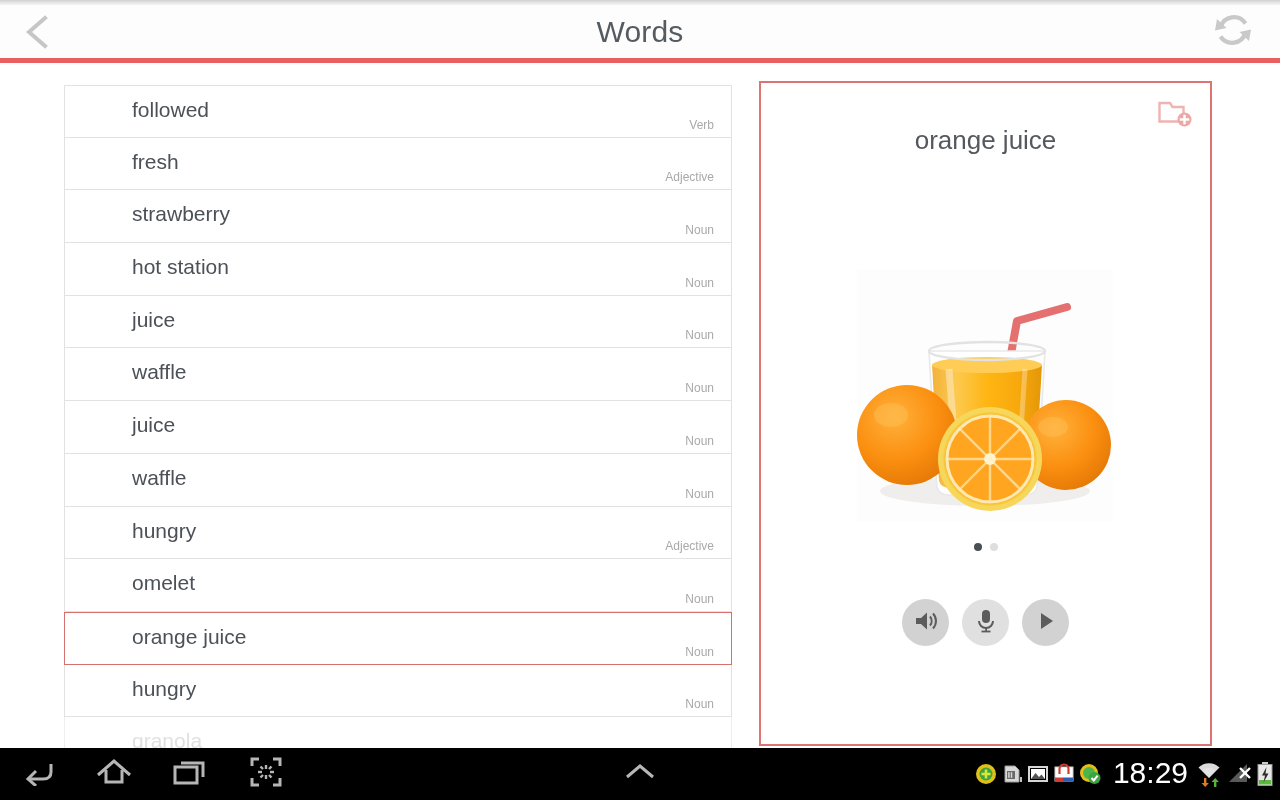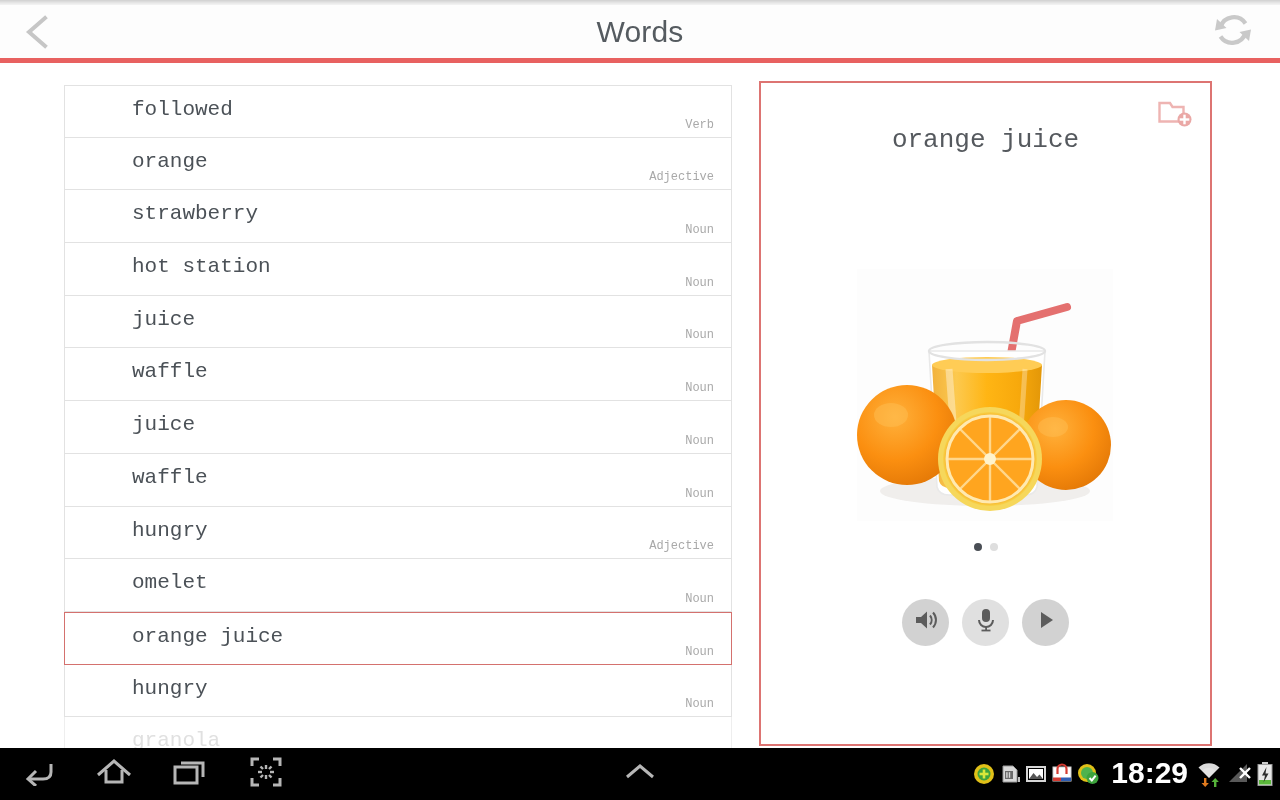--- a/index.html
+++ b/index.html
@@ -58,21 +58,20 @@
     position:absolute; top:58px; left:0;
     width:1280px; height:5px;
     background:#e86160;
   }
 
   
   .main {
     position:absolute; top:63px; left:0;
     width:1280px; height:685px;
     background:#ffffff;
-    font-family:Liberation Mono, monospace;
   }
 
   
   .word-list {
     position:absolute; left:64px; top:22px;
     width:668px; height:663px;
     overflow:hidden;
   }
   .word-row {
     position:relative;
@@ -188,21 +187,20 @@
     display:flex; align-items:center;
     gap:4px;
   }
   .sb-icon { width:22px; height:22px; position:relative; display:block; }
   .sb-clock {
     font-size:30px; color:#ffffff;
     font-family:"Liberation Sans", sans-serif;
     letter-spacing:0px;
     margin:0 4px 0 8px;
     padding-bottom:3px;
-    font-weight:bold;
   }
 </style>
 </head>
 <body>
 
 <div id="app">
 
   <div class="top-strip">
     <div class="top-strip-inner"></div>
   </div>
@@ -233,21 +231,21 @@
   <div class="accent-bar"></div>
 
   <div class="main">
 
     <div class="word-list">
         <div class="word-row">
           <span class="w-text">followed</span>
           <span class="w-pos">Verb</span>
         </div>
         <div class="word-row">
-          <span class="w-text">orange</span>
+          <span class="w-text">fresh</span>
           <span class="w-pos">Adjective</span>
         </div>
         <div class="word-row">
           <span class="w-text">strawberry</span>
           <span class="w-pos">Noun</span>
         </div>
         <div class="word-row">
           <span class="w-text">hot station</span>
           <span class="w-pos">Noun</span>
         </div>

